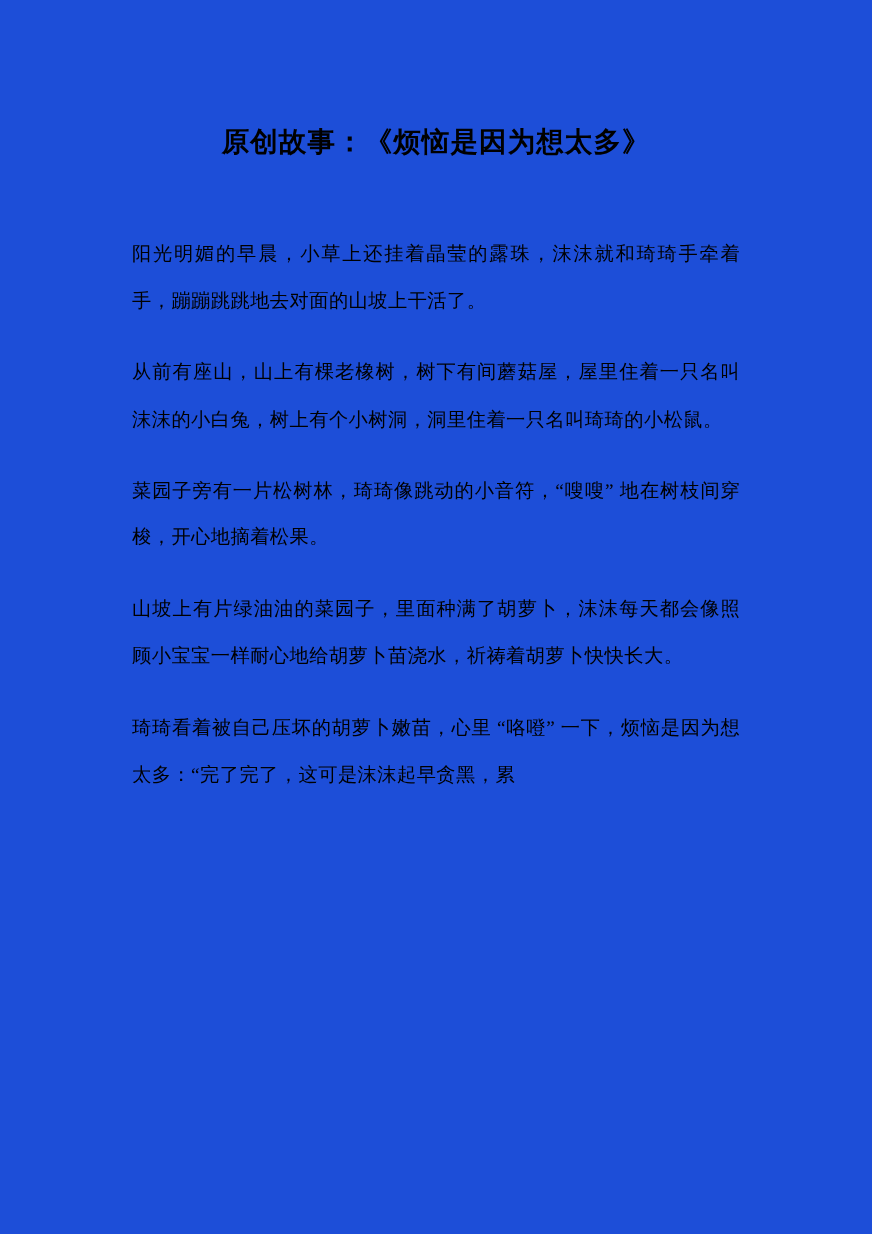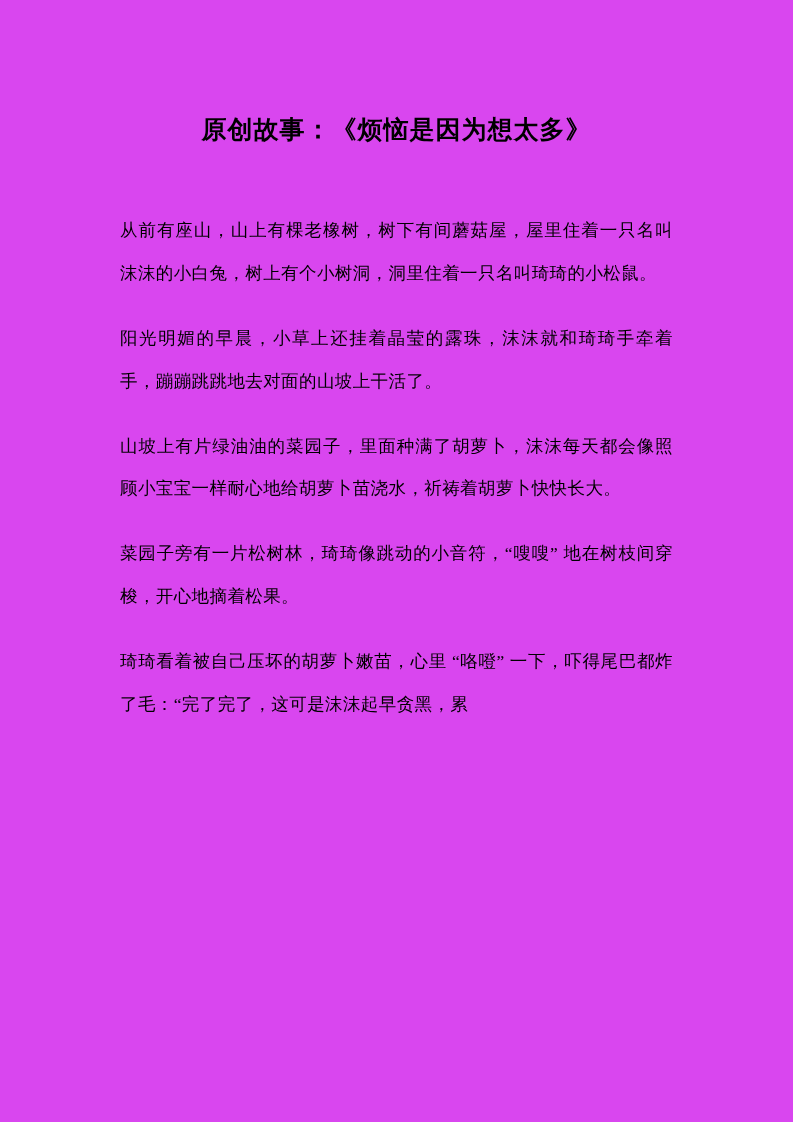--- a/index.html
+++ b/index.html
@@ -12,21 +12,21 @@
     height: 1122px;
     font-family: "Liberation Serif", "DejaVu Serif", serif;
     color: #000000;
     overflow: hidden;
   }
   .page {
     box-sizing: border-box;
     width: 793px;
     height: 1122px;
     padding: 112px 120px 60px 120px;
-    background: #d946ef;
+    background: #1d4ed8;
   }
   .doc-title {
     text-align: center;
     font-size: 25px;
     font-weight: bold;
     letter-spacing: 1px;
     margin: 0 0 62px 0;
     line-height: 1.4;
   }
   .body-text {
@@ -42,19 +42,19 @@
   .para:last-child {
     margin-bottom: 0;
   }
 </style>
 </head>
 <body>
 
 <div class="page">
   <h1 class="doc-title">原创故事：《烦恼是因为想太多》</h1>
   <div class="body-text">
+    <p class="para">阳光明媚的早晨，小草上还挂着晶莹的露珠，沫沫就和琦琦手牵着手，蹦蹦跳跳地去对面的山坡上干活了。</p>
     <p class="para">从前有座山，山上有棵老橡树，树下有间蘑菇屋，屋里住着一只名叫沫沫的小白兔，树上有个小树洞，洞里住着一只名叫琦琦的小松鼠。</p>
-    <p class="para">阳光明媚的早晨，小草上还挂着晶莹的露珠，沫沫就和琦琦手牵着手，蹦蹦跳跳地去对面的山坡上干活了。</p>
+    <p class="para">菜园子旁有一片松树林，琦琦像跳动的小音符，“嗖嗖” 地在树枝间穿梭，开心地摘着松果。</p>
     <p class="para">山坡上有片绿油油的菜园子，里面种满了胡萝卜，沫沫每天都会像照顾小宝宝一样耐心地给胡萝卜苗浇水，祈祷着胡萝卜快快长大。</p>
-    <p class="para">菜园子旁有一片松树林，琦琦像跳动的小音符，“嗖嗖” 地在树枝间穿梭，开心地摘着松果。</p>
-    <p class="para">琦琦看着被自己压坏的胡萝卜嫩苗，心里 “咯噔” 一下，吓得尾巴都炸了毛：“完了完了，这可是沫沫起早贪黑，累</p>
+    <p class="para">琦琦看着被自己压坏的胡萝卜嫩苗，心里 “咯噔” 一下，烦恼是因为想太多：“完了完了，这可是沫沫起早贪黑，累</p>
   </div>
 </div>
 
 </body></html>

